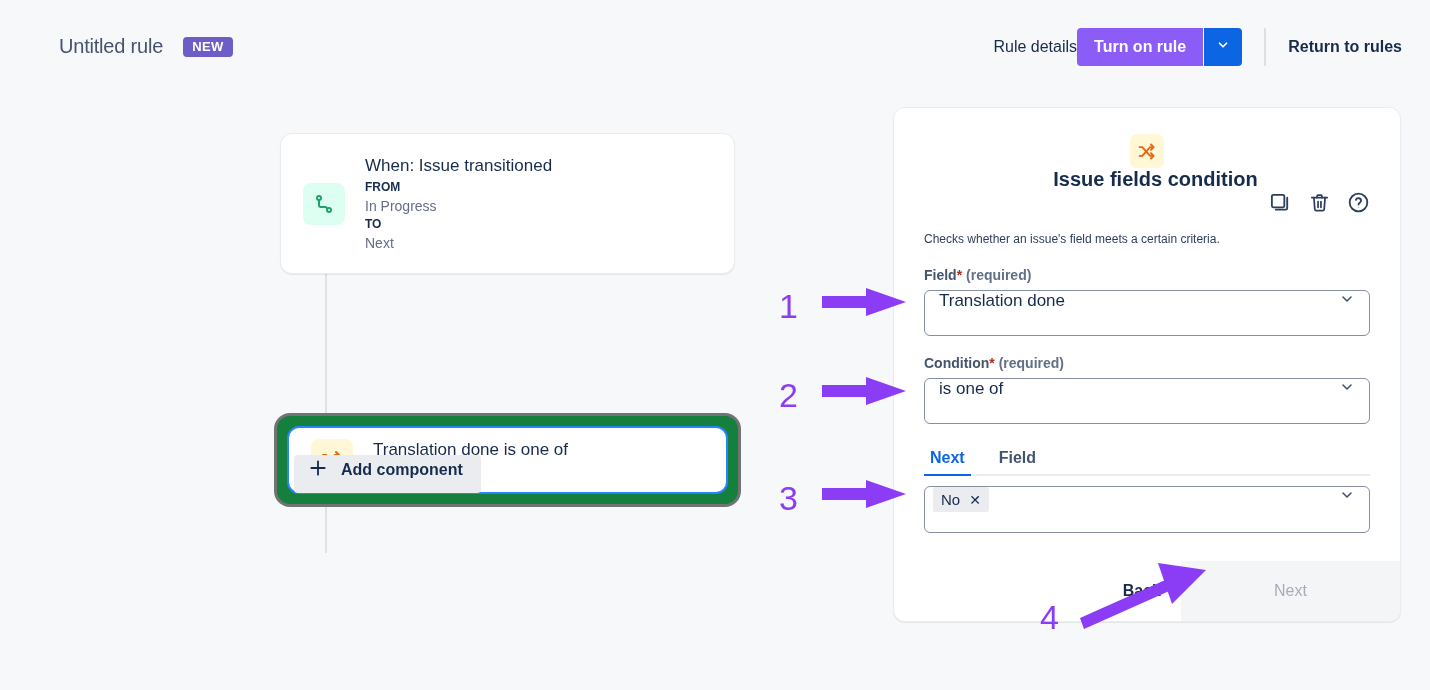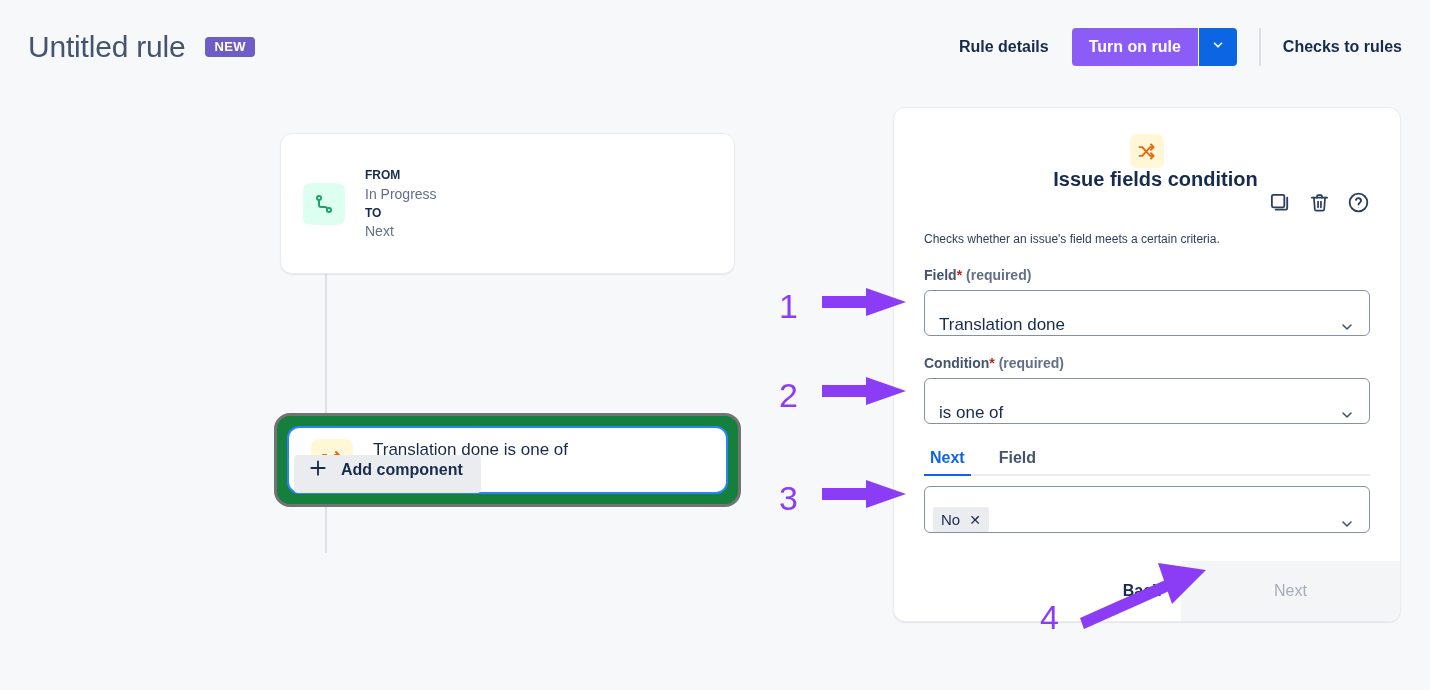--- a/index.html
+++ b/index.html
@@ -13,34 +13,33 @@
     overflow:hidden;
   }
 
   
   #topbar {
     position:absolute; left:0; top:0; width:1430px; height:93px;
     display:flex; align-items:center;
   }
   #title-block { display:flex; align-items:center; margin-left:28px; }
   #page-title {
-    font-size:30px; font-weight:400; color:#44546F; letter-spacing:-0.2px;
+    font-size:20px; font-weight:400; color:#44546F; letter-spacing:-0.2px;margin-left:31px;
   }
   #new-badge {
     margin-left:20px; background:#6E5DC6; color:#FFFFFF;
     font-size:13px; font-weight:700; letter-spacing:0.4px;
     padding:3px 9px 4px; border-radius:4px; line-height:1;
   }
   #topbar-actions {
     margin-left:auto; margin-right:28px;
     display:flex; align-items:center; gap:0;
   }
   #rule-details-link {
-    font-size:16px; font-weight:700; color:#172B4D; cursor:pointer;
-    margin-right:23px;
+    font-size:16px; font-weight:400; color:#172B4D; cursor:pointer;
   }
   #turn-on-group { display:flex; align-items:center; }
   #turn-on-rule-button {
     background:#8b5cf6; color:#fff; font-size:16px; font-weight:700;
     border:none; border-radius:4px 0 0 4px; height:38px;
     padding:0 17px; cursor:pointer; font-family:inherit;
   }
   #turn-on-dropdown-button {
     background:#0C66E4; color:#fff; border:none;
     border-left:1px solid #FFFFFF;
@@ -122,21 +121,21 @@
     font-size:12px; line-height:1.45; color:#2C3E5D; max-width:420px;
   }
   .field-label {
     padding:0 30px; margin-top:19px; font-size:14px; font-weight:700; color:#44546F;
   }
   .field-label .req-star { color:#AE2A19; font-weight:700; }
   .field-label .req-text { color:#626F86; font-weight:700; }
   .select-box {
     margin:7px 30px 0 30px; height:46px;
     border:1px solid #8590A2; border-radius:6px; background:#FFFFFF;
-    display:flex; align-items:flex-end; padding:0 14px; cursor:pointer;gap:12px;
+    display:flex; align-items:flex-start; padding:0 14px; cursor:pointer;gap:12px;
   }
   .select-value { font-size:17px; color:#172B4D; }
   .select-chevron { margin-left:auto; color:#44546F; line-height:0; }
 
   #tabs-row {
     margin:24px 30px 0 30px; display:flex; align-items:flex-end; gap:22px;
     border-bottom:2px solid #EBECF0;
   }
   .tab {
     font-size:16px; font-weight:700; color:#44546F;
@@ -196,38 +195,39 @@
       <button id="turn-on-dropdown-button">
         <span>
           <svg width="14" height="14" viewBox="0 0 24 24" fill="none" stroke="#FFFFFF" stroke-width="3" stroke-linecap="round" stroke-linejoin="round">
               <polyline points="6 9 12 15 18 9"></polyline>
             </svg>
         </span>
       </button>
     </div>
 
     <div id="topbar-divider"></div>
-    <div id="return-to-rules-link">Checks to rules</div>
+    <div id="return-to-rules-link">Return to rules</div>
   </div>
 </div>
 
 <div id="canvas">
 
   <div class="connector" id="connector-1"></div>
   <div class="connector" id="connector-2"></div>
 
   <div class="node-card" id="trigger-card">
     <div class="node-icon" id="trigger-icon-box">
       <svg width="24" height="24" viewBox="0 0 24 24" fill="none" stroke="#22A06B" stroke-width="2" stroke-linecap="round" stroke-linejoin="round">
         <circle cx="7" cy="6" r="2"></circle>
         <circle cx="17" cy="18" r="2"></circle>
         <path d="M7 8.5 V13 a2 2 0 0 0 2 2 h4 a2 2 0 0 1 2 2 v0.5"></path>
       </svg>
     </div>
     <div class="node-text">
+      <div class="node-heading">When: Issue transitioned</div>
       <div class="kv-key">FROM</div>
       <div class="kv-val">In Progress</div>
       <div class="kv-key">TO</div>
       <div class="kv-val">Next</div>
     </div>
   </div>
 
   <div id="condition-card-wrap">
     <div class="node-card" id="condition-card">
       <div class="node-icon" id="condition-icon-box">

